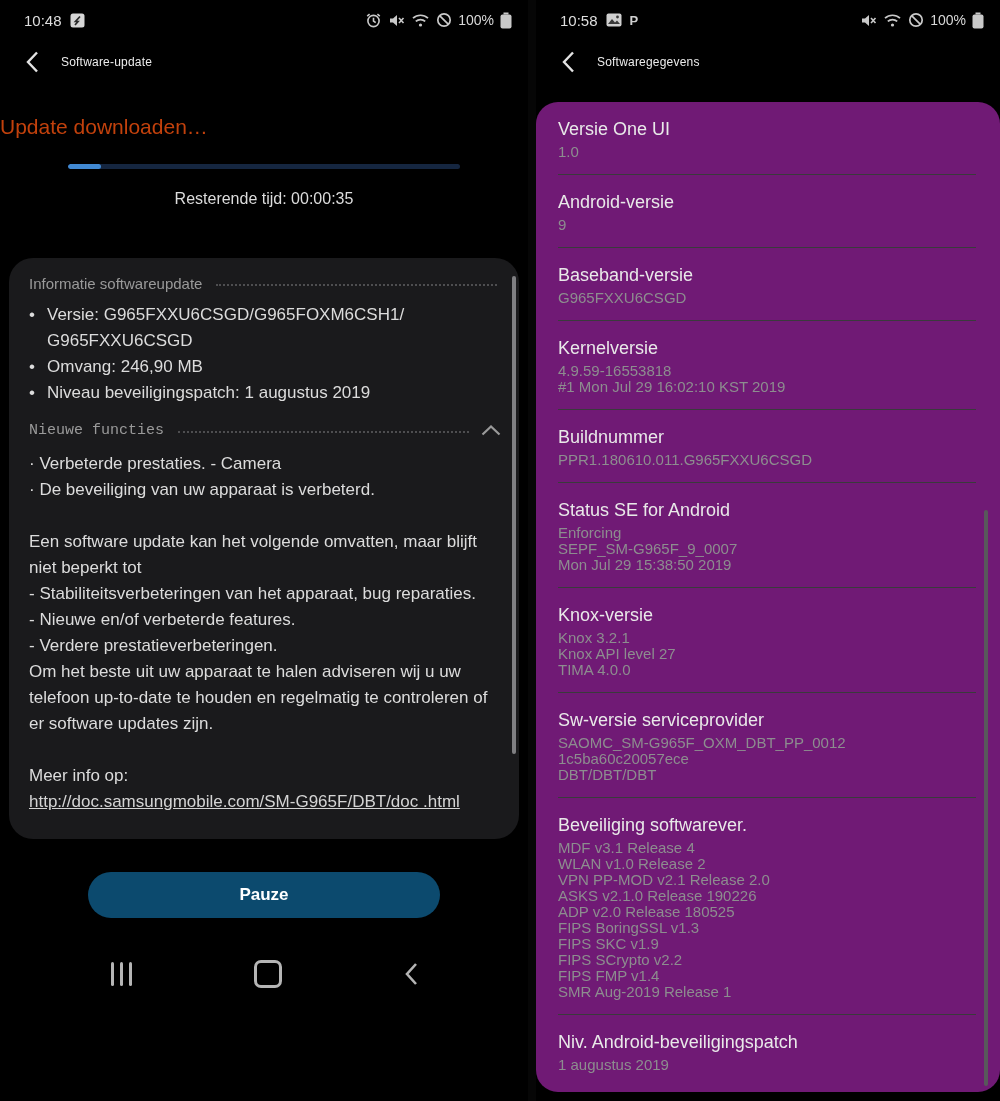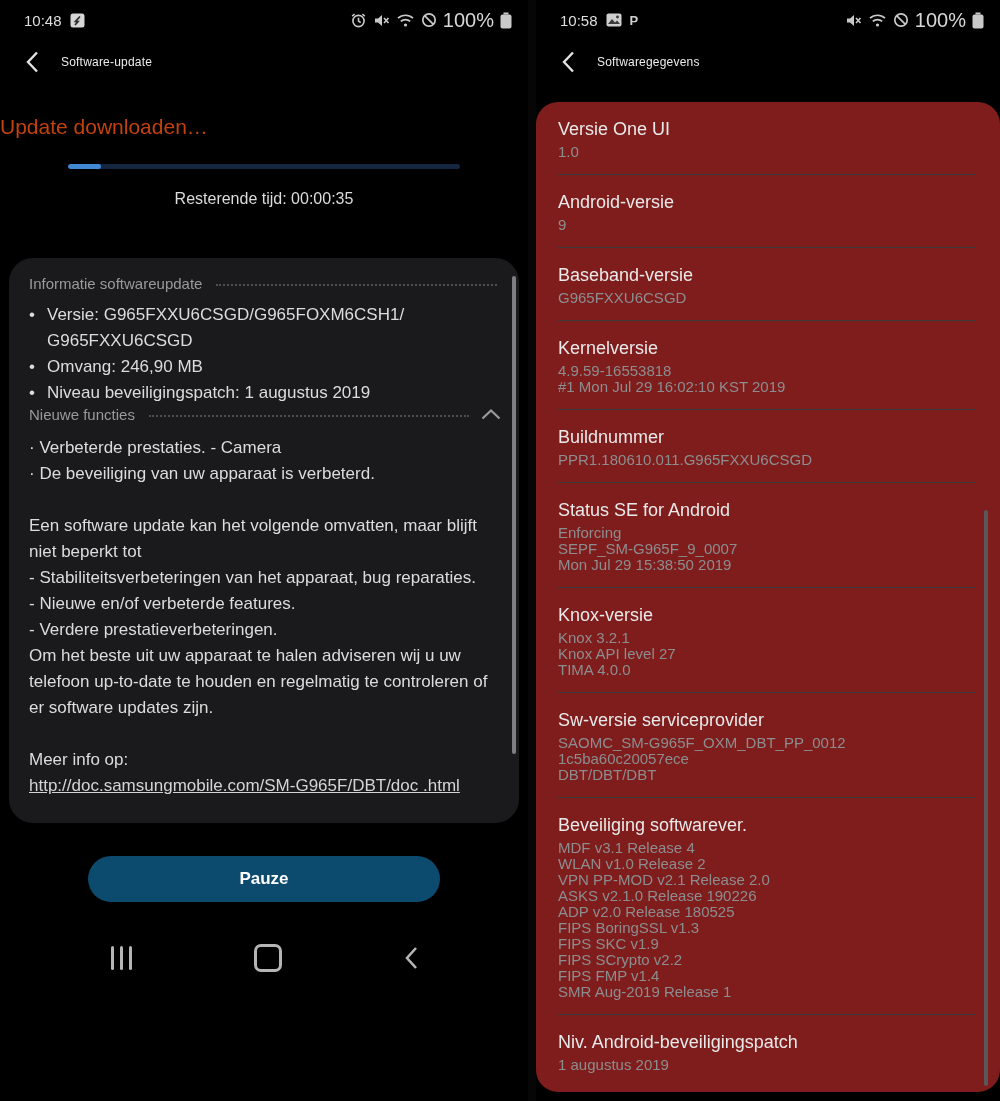--- a/index.html
+++ b/index.html
@@ -8,21 +8,21 @@
   .screen{position:relative;background:#000;height:1101px;overflow:hidden;}
   .screen.left{width:528px;}
   .seam{width:8px;background:#060606;}
   .screen.right{flex:1;}
 
   
   .statusbar{display:flex;align-items:center;justify-content:space-between;
     padding:7px 16px 0 24px;height:26px;color:#dedede;font-size:15px;}
   .sb-left{display:flex;align-items:center;gap:8px;}
   .sb-right{display:flex;align-items:center;gap:6px;}
-  .sb-right .pct{font-size:20px;color:#d8d8d8;}
+  .sb-right .pct{font-size:14px;color:#d8d8d8;}
   .sb-ico{display:inline-flex;align-items:center;}
   .p-badge{font-size:13px;font-weight:bold;color:#cfcfcf;}
 
   
   .appheader{display:flex;align-items:center;gap:22px;padding:18px 0 0 26px;}
   .appheader .title{color:#ececec;font-size:12px;letter-spacing:.2px;}
   .backchev{display:inline-flex;}
 
   
   .dl-title{margin-top:42px;text-align:left;color:#c2410c;font-size:21px;}
@@ -35,39 +35,39 @@
     padding:17px 18px 24px 20px;color:#d9d9d9;}
   .card .scrollbar{position:absolute;right:3px;top:18px;width:4px;height:478px;background:#7f7f82;border-radius:2px;}
   .sec-row{display:flex;align-items:center;}
   .sec-title{color:#9a9a9a;font-size:15px;white-space:nowrap;}
   .dots{flex:1;border-top:2px dotted #4e4e50;height:0;margin-left:14px;margin-right:4px;position:relative;top:1px;}
   .dots.short{margin-right:12px;}
   .bullets{margin-top:10px;}
   .bullet-row{display:flex;font-size:17px;line-height:26px;color:#dcdcdc;}
   .bullet-dot{width:18px;flex:0 0 18px;color:#dcdcdc;}
   .bullet-text{flex:1;}
-  .sec2{}
+  .sec2{margin-top:16px;font-family:Liberation Mono, monospace;}
   .features{margin-top:12px;font-size:17px;line-height:26px;color:#dcdcdc;}
   .features p{margin:0;}
   .paras{margin-top:26px;font-size:17px;line-height:26px;color:#dcdcdc;}
   .paras p{margin:0;}
   .moreinfo{margin-top:26px;font-size:17px;line-height:26px;color:#dcdcdc;}
   .link{display:block;margin-top:0;font-size:17px;line-height:26px;color:#d4d4d4;
     word-break:break-all;}
 
   
   .pausebtn{display:block;margin:33px auto 0;width:352px;height:46px;border:none;border-radius:23px;
     background:#0c4a6e;color:#fff;font-size:17px;font-weight:bold;font-family:inherit;cursor:pointer;}
   .navbar{display:flex;justify-content:center;align-items:center;gap:122px;margin-top:34px;height:44px;}
   .nav-recents{display:flex;gap:6px;}
   .nav-recents i{display:block;width:3px;height:24px;background:#b5b5b5;border-radius:1.5px;}
   .nav-home{width:22px;height:22px;border:3px solid #b5b5b5;border-radius:7px;}
 
   
-  .panel{position:relative;margin-top:29px;background:#7f1d1d;border-radius:22px;min-height:990px;overflow:hidden;}
+  .panel{position:relative;margin-top:29px;background:#701a75;border-radius:22px;min-height:990px;overflow:hidden;}
   .panel .scrollbar{position:absolute;right:12px;top:408px;bottom:6px;width:4px;background:#58585b;border-radius:2px;}
   .r-item{padding:16px 24px 0 22px;}
   .r-title{color:#e9e9e9;font-size:18px;line-height:23px;}
   .r-values{margin-top:3px;}
   .r-value{color:#8d8d8f;font-size:15px;line-height:16px;}
   .r-divider{border-bottom:1px solid #3a3a3c;margin:14px 0 0 0;}
   .r-item:last-child .r-divider{display:none;}
 
   svg{display:block;}
 </style>

